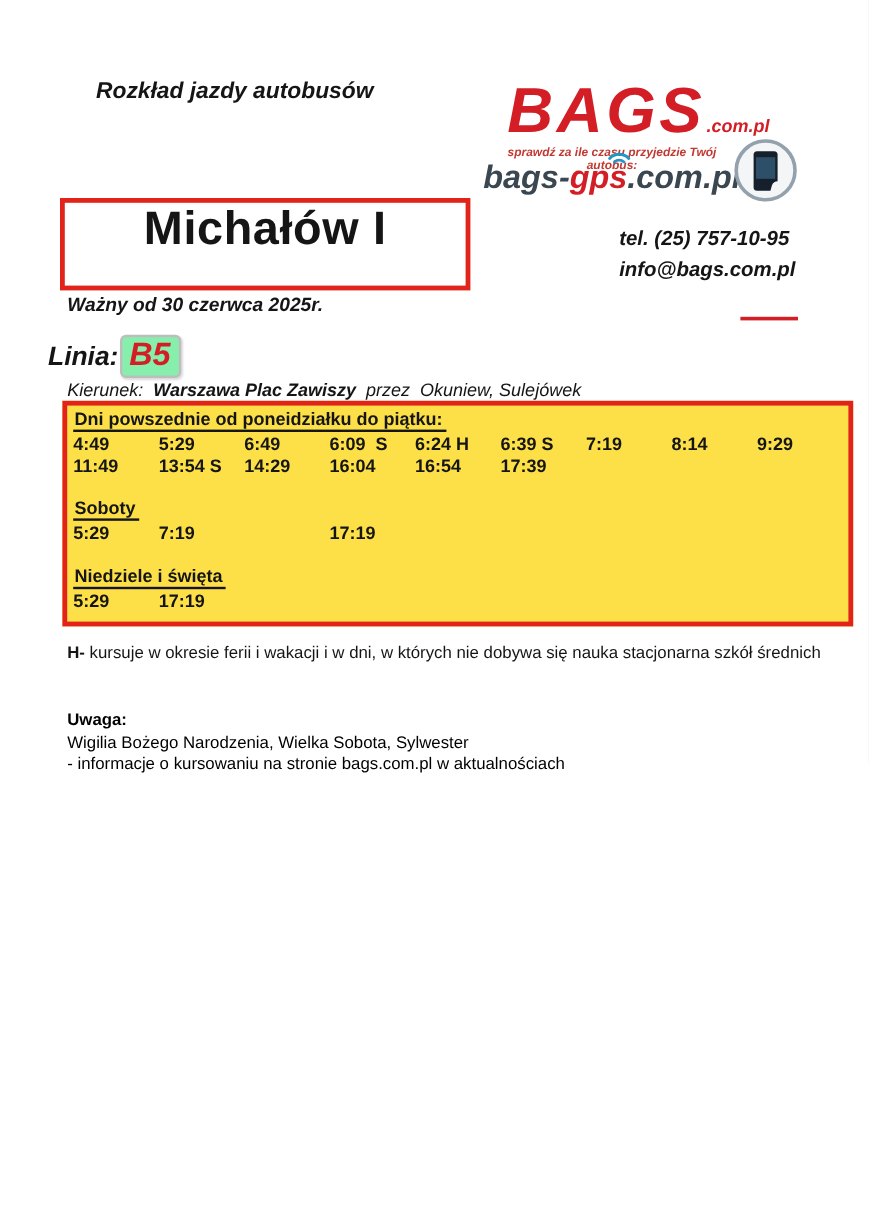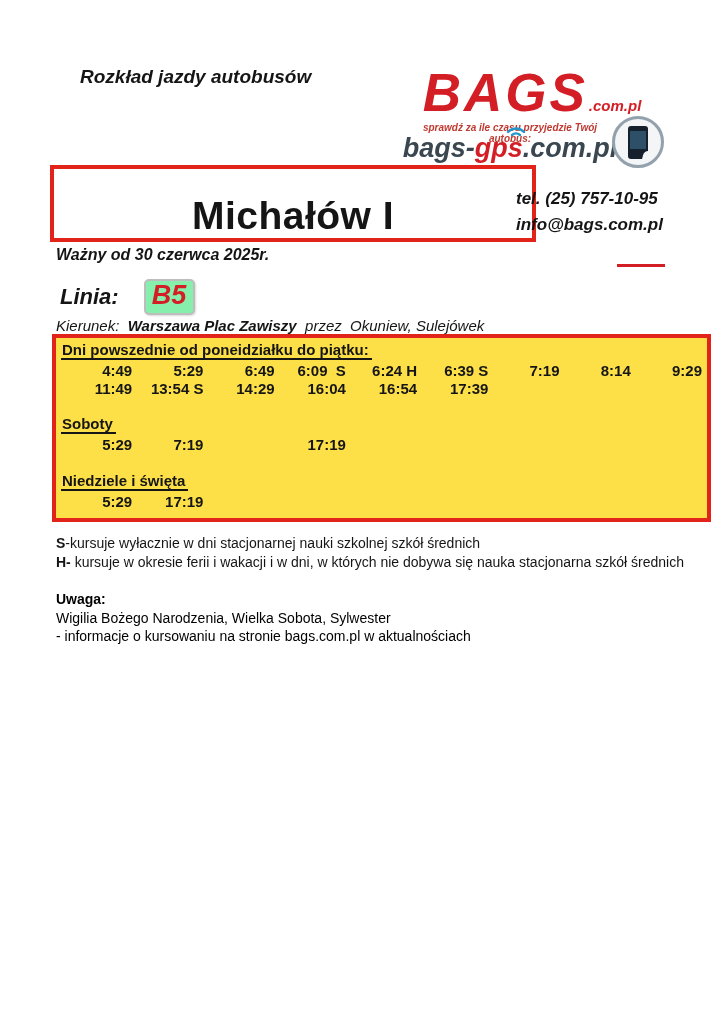--- a/index.html
+++ b/index.html
@@ -34,54 +34,54 @@
     position:absolute; left:612px; top:116px; width:52px; height:52px;
     border:3px solid #93a1ad; border-radius:50%; background:#f3f5f7;
     display:flex; align-items:center; justify-content:center;
   }
   .phone-body { position:relative; width:20px; height:33px; background:#16202c; border-radius:3px; }
   .phone-screen { position:absolute; left:2px; top:5px; width:16px; height:18px; background:#2d4f68; }
   .phone-finger { position:absolute; right:-5px; bottom:-2px; width:10px; height:10px; background:#f3f5f7; border-radius:50% 50% 50% 0; transform:rotate(15deg); }
 
   
   .title-box {
-    position:absolute; left:50px; top:165px; width:486px; height:77px;
-    border:4px solid #e2231a; display:flex; align-items:flex-end; justify-content:center;
+    position:absolute; left:50px; top:165px; width:342px; height:77px;
+    border:4px solid #e2231a; display:flex; align-items:flex-start; justify-content:center;
   }
   .title-box .stop-name { font-size:39px; font-weight:bold; color:#151515; letter-spacing:0.5px; }
 
   .contact { position:absolute; left:516px; top:186px; font-size:17px; font-weight:bold; font-style:italic; line-height:1.5; color:#151515; }
 
   .valid-from { position:absolute; left:56px; top:246px; font-size:16px; font-weight:bold; font-style:italic; color:#151515; }
 
   .red-dash { position:absolute; left:617px; top:264px; width:48px; height:3px; background:#d41e26; }
 
   
-  .linia-row { position:absolute; left:60px; top:279px; display:flex; align-items:center; gap:25px;text-align:center; }
+  .linia-row { position:absolute; left:40px; top:279px; display:flex; align-items:center; gap:1px;text-align:center; }
   .linia-label { font-size:22px; font-weight:bold; font-style:italic; color:#151515; }
   .line-badge {
     border:2px solid #bdbdbd; border-radius:5px; background:#86efac;
     padding:0 7px 2px 6px; box-shadow:1px 1px 2px rgba(0,0,0,0.15);
   }
   .line-badge span { font-size:27px; font-weight:bold; font-style:italic; color:#d41e26; line-height:1.1; }
 
   .kierunek { position:absolute; left:56px; top:317px; font-size:15px; font-style:italic; color:#151515; white-space:pre; }
   .kierunek .dir-bold { font-weight:bold; }
 
   
   .tt-box {
     position:absolute; left:52px; top:334px; width:659px; height:188px;
     border:4px solid #e2231a; padding:2px 5px 0 5px; background:#fde047;
   }
   .tt-title {
     display:inline-block; font-size:15px; font-weight:bold; color:#151515;
     border-bottom:2px solid #151515; padding:0 3px 0 1px; margin:1px 0 2px 0; line-height:17px;
   }
   .tt-row { display:grid; grid-template-columns:repeat(9, 1fr); }
-  .tt-cell { text-align:right; font-size:15px; font-weight:bold; color:#151515; line-height:18px; white-space:pre; }
+  .tt-cell { text-align:left; font-size:15px; font-weight:bold; color:#151515; line-height:18px; white-space:pre; }
   .tt-section.sec-1 { margin-top:16px; }
   .tt-section.sec-2 { margin-top:17px; }
 
   
   .legend { position:absolute; left:56px; top:534px; font-size:14px; line-height:18.5px; color:#151515; }
   .legend .b { font-weight:bold; }
   .notes { position:absolute; left:56px; top:590px; font-size:14px; line-height:18.5px; color:#000000; }
   .notes .notes-title { font-weight:bold; }
 </style>
 </head>
@@ -167,21 +167,20 @@
           <div class="tt-cell"></div>
           <div class="tt-cell"></div>
           <div class="tt-cell"></div>
           <div class="tt-cell"></div>
           <div class="tt-cell"></div>
           <div class="tt-cell"></div>
         </div></div>
     </div>
 
   <div class="legend">
-    <div><span class="b">S</span><span>-kursuje wyłacznie w dni stacjonarnej nauki szkolnej szkół średnich</span></div>
     <div><span class="b">H-</span><span> kursuje w okresie ferii i wakacji i w dni, w których nie dobywa się nauka stacjonarna szkół średnich</span></div>
   </div>
 
   <div class="notes">
     <div class="notes-title">Uwaga:</div>
     <div>Wigilia Bożego Narodzenia, Wielka Sobota, Sylwester</div>
     <div>- informacje o kursowaniu na stronie bags.com.pl w aktualnościach</div>
   </div>
 
 </div>

